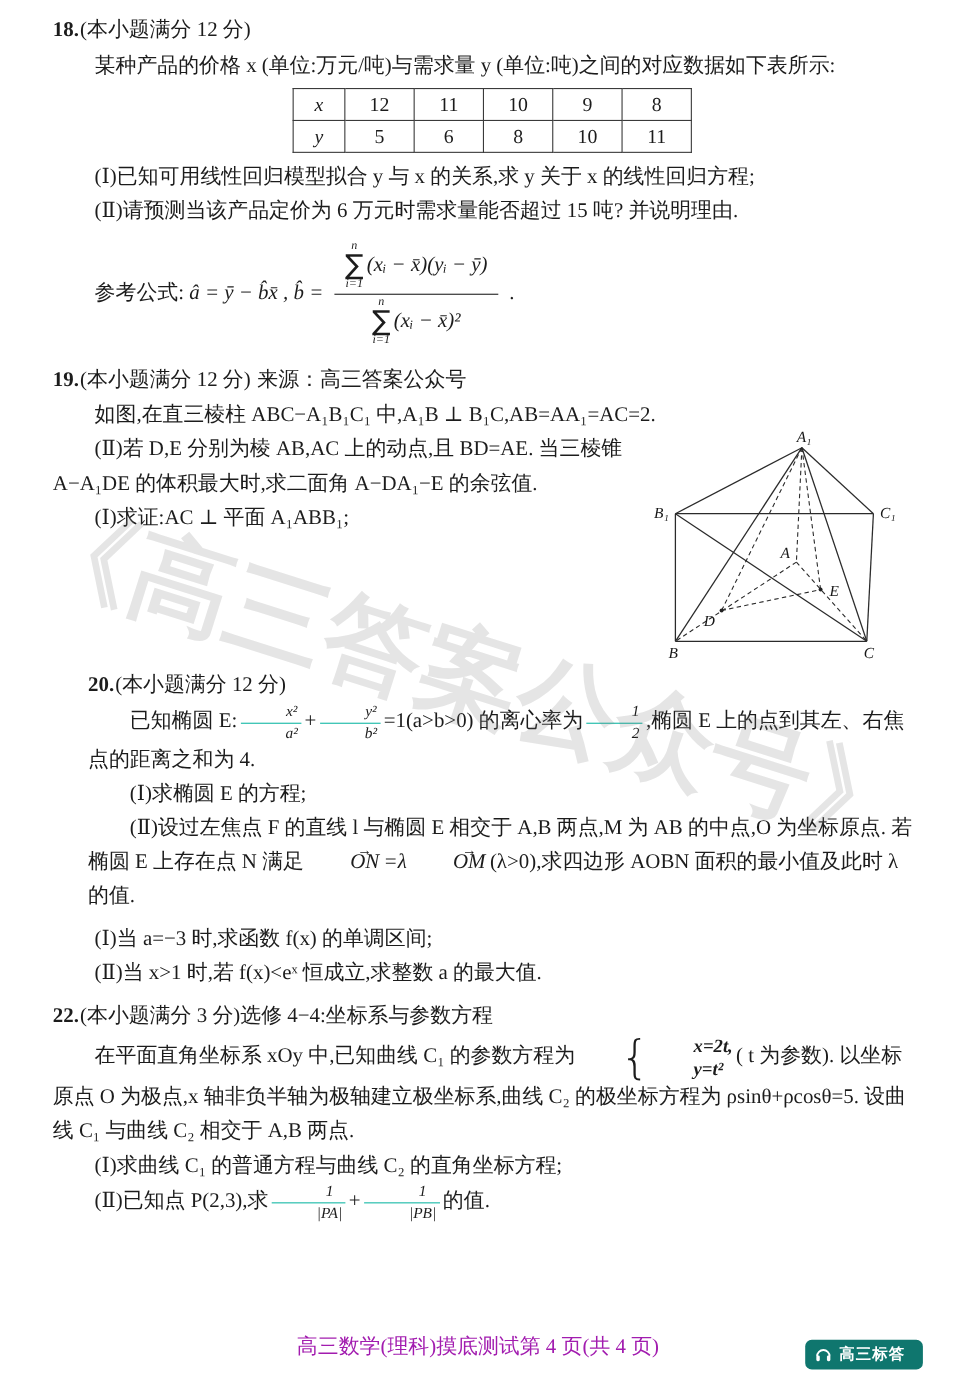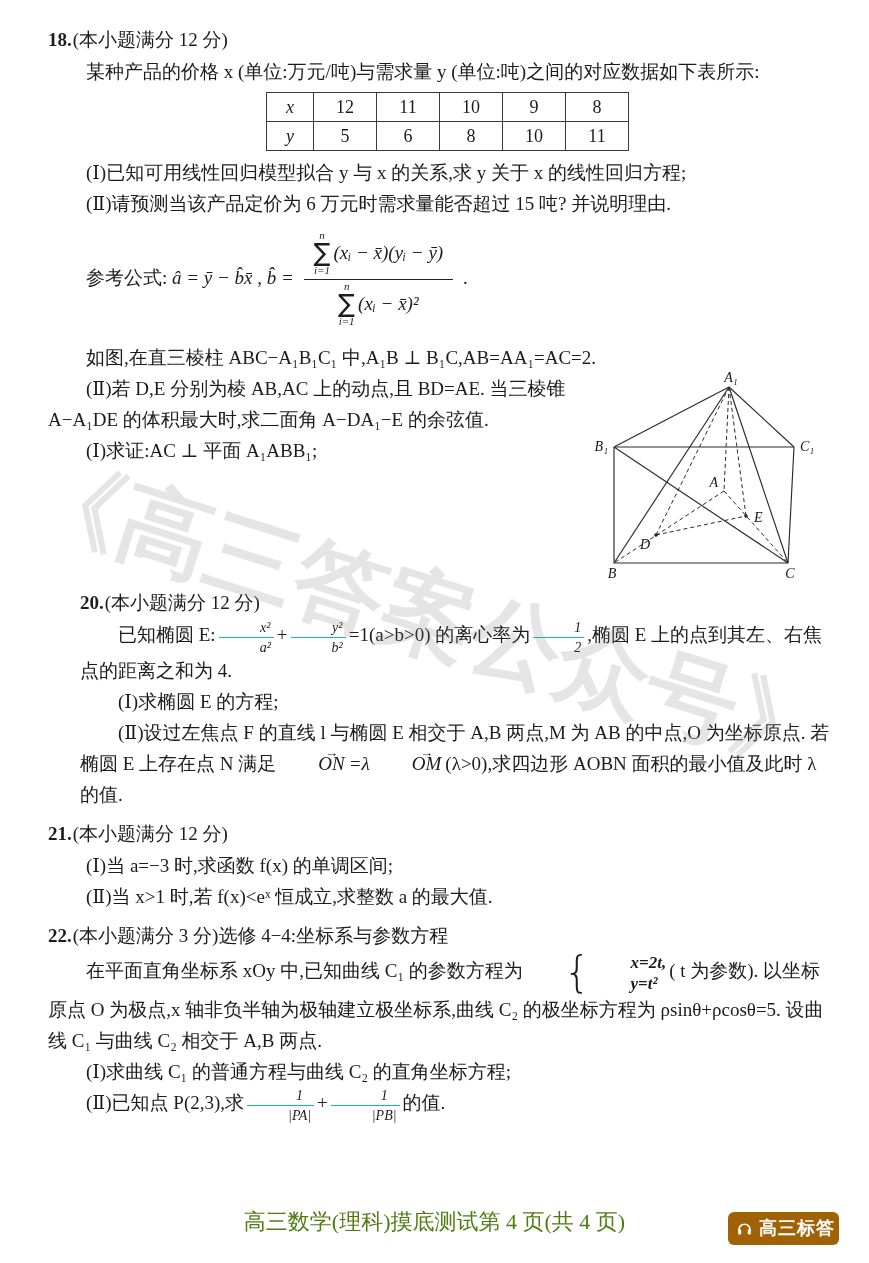--- a/index.html
+++ b/index.html
@@ -2,21 +2,21 @@
 <html><head>
 <meta charset="utf-8">
 <style>
   html,body{margin:0;padding:0;}
   body{
     width:869px;height:1263px;position:relative;overflow:hidden;
     background:#fff;color:#1c1c1c;
     font-family:"Liberation Serif","DejaVu Serif","DejaVu Sans",serif;
     font-size:19px;
   }
-  .content{position:absolute;left:48px;top:24px;width:782px;}
+  .content{position:absolute;left:48px;top:12px;width:782px;}
   p{margin:0;line-height:31px;}
   .ind{text-indent:2em;}
   .qhead{line-height:32px;}
   .qnum{font-weight:bold;margin-right:1px;}
   .prob{margin-bottom:8px;}
   .clear{clear:both;margin-left:32px;}
   .source{margin-left:6px;}
 
   
   .qtable{border-collapse:collapse;margin:5px 0 6px 218px;}
@@ -65,25 +65,25 @@
   
   .watermark{
     position:absolute;left:52px;top:432px;z-index:10;pointer-events:none;
     font-size:92px;font-weight:bold;white-space:nowrap;
     color:rgba(125,125,125,0.20);
     transform:rotate(17.5deg);transform-origin:left top;letter-spacing:0px;
   }
 
   
   .footer{position:absolute;left:0;right:0;bottom:26px;text-align:center;
-        font-size:22px;color:#4d7c0f;}
+        font-size:19px;color:#a21caf;}
   .badge{position:absolute;right:30px;bottom:18px;display:flex;align-items:center;
-        background:#a16207;color:#fff;border-radius:6px;padding:4px 4px 5px 8px;gap:6px;
+        background:#0f766e;color:#fff;border-radius:6px;padding:4px 16px 5px 8px;gap:6px;
         font-family:"Liberation Sans","DejaVu Sans",sans-serif;
-        font-size:18px;font-weight:bold;letter-spacing:1px;}
+        font-size:14px;font-weight:bold;letter-spacing:1px;}
 </style>
 </head>
 <body>
 
 <div class="watermark">《高三答案公众号》</div>
 
 <main class="content">
 
   <section class="prob">
     <p class="qhead"><b class="qnum">18.</b><span>(本小题满分 12 分)</span></p>
@@ -132,20 +132,21 @@
             <span class="lim">i=1</span>
           </span>
           <span class="mathit">(xᵢ − x̄)²</span>
         </span>
       </span>
       <span>.</span>
     </div>
   </section>
 
   <section class="prob">
+    <p class="qhead"><b class="qnum">19.</b><span>(本小题满分 12 分)</span><span class="source">来源：高三答案公众号</span></p>
     <p class="ind">如图,在直三棱柱 ABC−A₁B₁C₁ 中,A₁B ⊥ B₁C,AB=AA₁=AC=2.</p>
 
     <svg class="fig" width="244" height="214" viewBox="0 0 244 214">
 
       <line x1="145" y1="18" x2="30" y2="78"></line>
       <line x1="145" y1="18" x2="210" y2="78"></line>
       <line x1="30" y1="78" x2="210" y2="78"></line>
       <line x1="30" y1="78" x2="30" y2="194"></line>
       <line x1="210" y1="78" x2="204" y2="194"></line>
       <line x1="30" y1="194" x2="204" y2="194"></line>
@@ -181,21 +182,20 @@
     <p class="qhead"><b class="qnum">20.</b><span>(本小题满分 12 分)</span></p>
 
     <p class="ind"><span>已知椭圆 E:</span><span class="frac"><span class="num">x²</span><span class="den">a²</span></span><span>+</span><span class="frac"><span class="num">y²</span><span class="den">b²</span></span><span>=1(a&gt;b&gt;0) 的离心率为</span><span class="frac"><span class="num">1</span><span class="den">2</span></span><span>,椭圆 E 上的点到其左、右焦点的距离之和为 4.</span></p>
 
     <p class="ind">(Ⅰ)求椭圆 E 的方程;</p>
 
     <p class="ind"><span>(Ⅱ)设过左焦点 F 的直线 l 与椭圆 E 相交于 A,B 两点,M 为 AB 的中点,O 为坐标原点. 若椭圆 E 上存在点 N 满足</span><span class="vec">ON</span><span class="mathit">=λ</span><span class="vec">OM</span><span>(λ&gt;0),求四边形 AOBN 面积的最小值及此时 λ 的值.</span></p>
   </section>
 
   <section class="prob">
-    <p class="qhead"><b class="qnum">21.</b><span>(本小题满分 12 分)</span></p>
     <p class="ind">(Ⅰ)当 a=−3 时,求函数 f(x) 的单调区间;</p>
     <p class="ind">(Ⅱ)当 x&gt;1 时,若 f(x)&lt;eˣ 恒成立,求整数 a 的最大值.</p>
   </section>
 
   <section class="prob">
     <p class="qhead"><b class="qnum">22.</b><span>(本小题满分 3 分)选修 4−4:坐标系与参数方程</span></p>
 
     <p class="ind"><span>在平面直角坐标系 xOy 中,已知曲线 C₁ 的参数方程为</span><span class="sys">
           <span class="brace">{</span>
           <span class="eqs">

